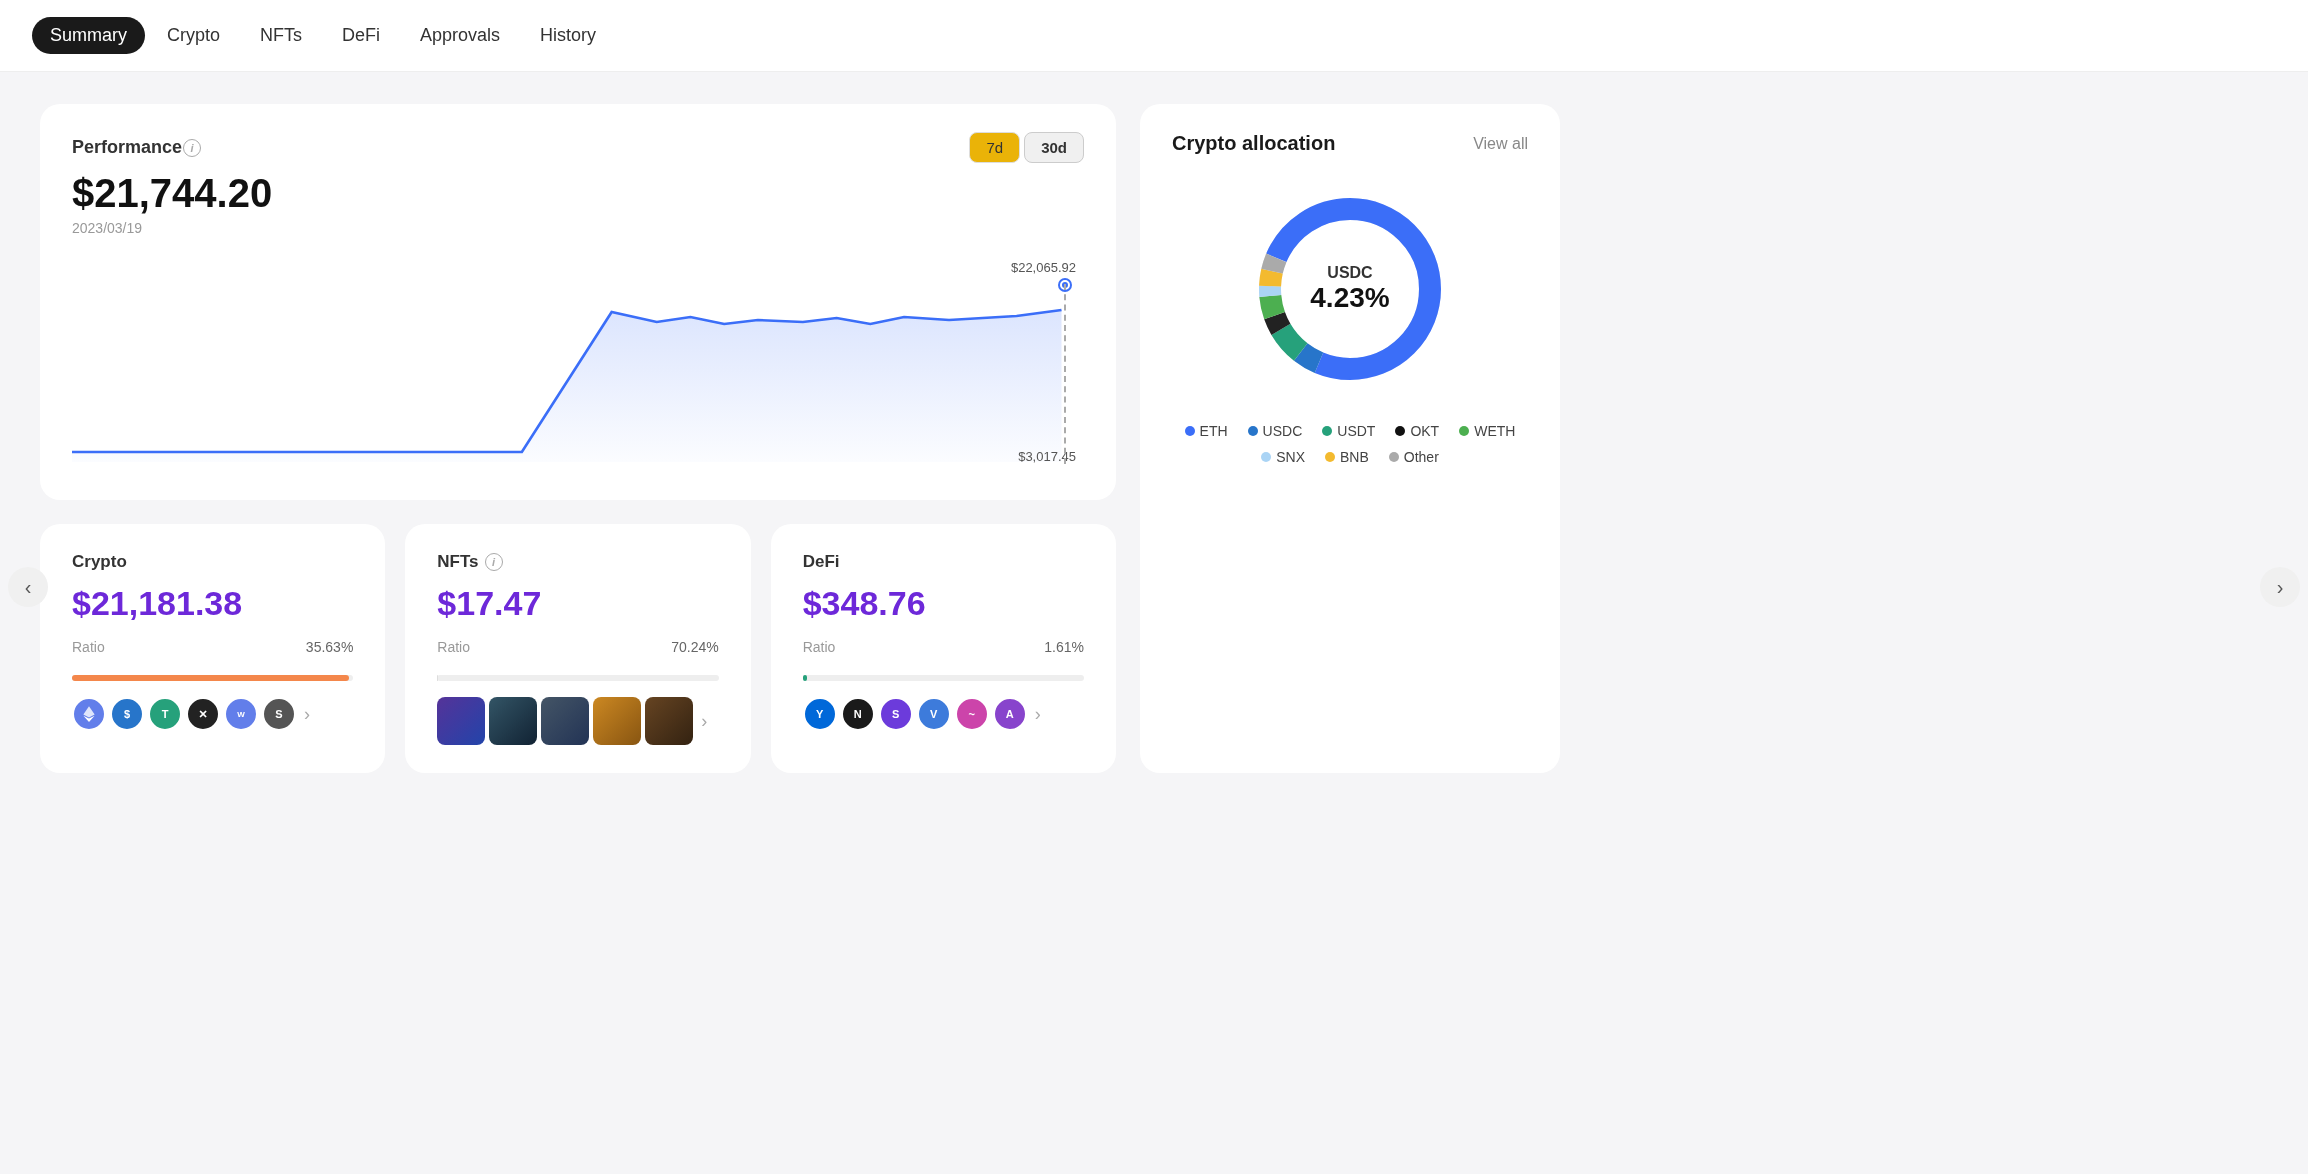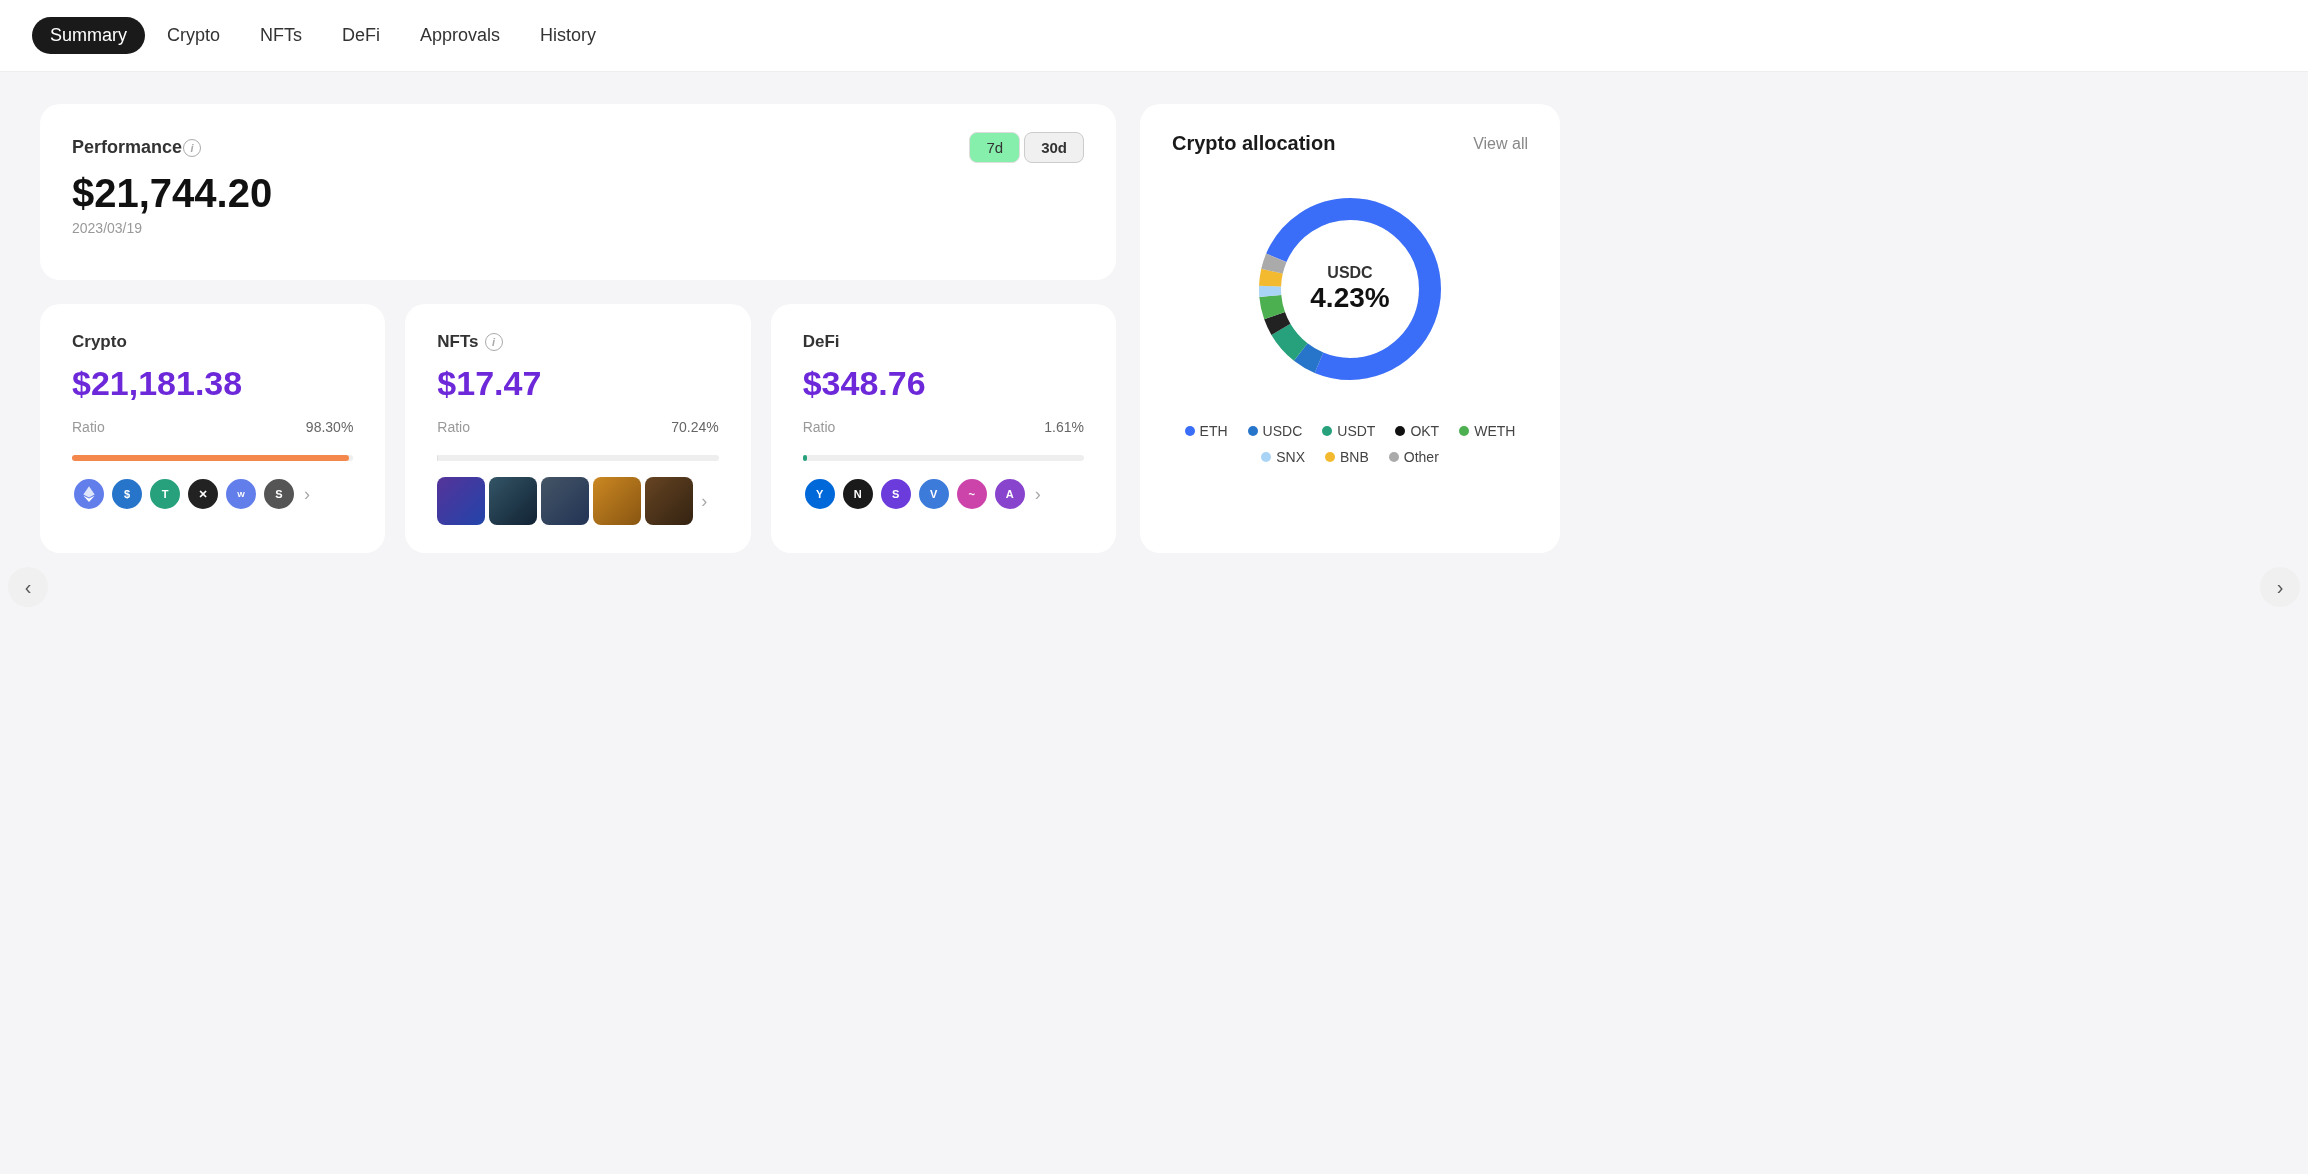--- a/index.html
+++ b/index.html
@@ -87,21 +87,21 @@
       font-style: italic;
     }
     .time-buttons {
       display: flex;
       gap: 4px;
     }
     .time-btn {
       padding: 6px 16px;
       border-radius: 8px;
       border: 1px solid #ddd;
-      background: #86efac;
+      background: #eab308;
       font-size: 15px;
       cursor: pointer;
       color: #333;
     }
     .time-btn.active {
       background: #f0f0f0;
       border-color: #ccc;
       font-weight: 600;
     }
     .perf-amount {
@@ -350,20 +350,37 @@
         <span class="info-icon">i</span>
       </div>
       <div class="time-buttons">
         <button class="time-btn">7d</button>
         <button class="time-btn active">30d</button>
       </div>
     </div>
     <div class="perf-amount">$21,744.20</div>
     <div class="perf-date">2023/03/19</div>
 
+    <div class="chart-container">
+      <span class="chart-label-high">$22,065.92</span>
+      <span class="chart-label-low">$3,017.45</span>
+      <div class="chart-dot"></div>
+      <div class="chart-vline"></div>
+      <svg width="100%" height="100%" viewBox="0 0 900 220" preserveAspectRatio="none">
+        <defs>
+          <linearGradient id="chartGrad" x1="0" y1="0" x2="0" y2="1">
+            <stop offset="0%" stop-color="#3b6ef8" stop-opacity="0.18"></stop>
+            <stop offset="100%" stop-color="#3b6ef8" stop-opacity="0.02"></stop>
+          </linearGradient>
+        </defs>
+
+        <path d="M0,200 L400,200 L480,60 L520,70 L550,65 L580,72 L610,68 L650,70 L680,66 L710,72 L740,65 L780,68 L840,64 L880,58" fill="none" stroke="#3b6ef8" stroke-width="2.5"></path>
+        <path d="M0,200 L400,200 L480,60 L520,70 L550,65 L580,72 L610,68 L650,70 L680,66 L710,72 L740,65 L780,68 L840,64 L880,58 L880,210 L0,210 Z" fill="url(#chartGrad)"></path>
+      </svg>
+    </div>
   </div>
 
   <div class="card allocation-card">
     <div class="alloc-header">
       <span class="alloc-title">Crypto allocation</span>
       <span class="view-all">View all</span>
     </div>
 
     <div class="donut-wrapper">
       <div class="donut-container">
@@ -432,21 +449,21 @@
 
   <div class="bottom-cards">
 
     <div class="card">
       <div class="bottom-card-title">
         <span>Crypto</span>
       </div>
       <div class="bottom-card-amount">$21,181.38</div>
       <div class="ratio-row">
         <span>Ratio</span>
-        <span class="ratio-pct">98.30%</span>
+        <span class="ratio-pct">35.63%</span>
       </div>
       <div class="progress-bar-bg">
         <div class="progress-bar-fill" style="width:98.3%;background:#f4874b;"></div>
       </div>
       <div class="token-icons">
         <div class="token-icon" style="background:#627eea;">
           <svg width="18" height="18" viewBox="0 0 32 32">
               <polygon points="16,2 6,17 16,22 26,17" fill="#fff" opacity="0.8"></polygon>
               <polygon points="16,24 6,19 16,30 26,19" fill="#fff"></polygon>
             </svg>

